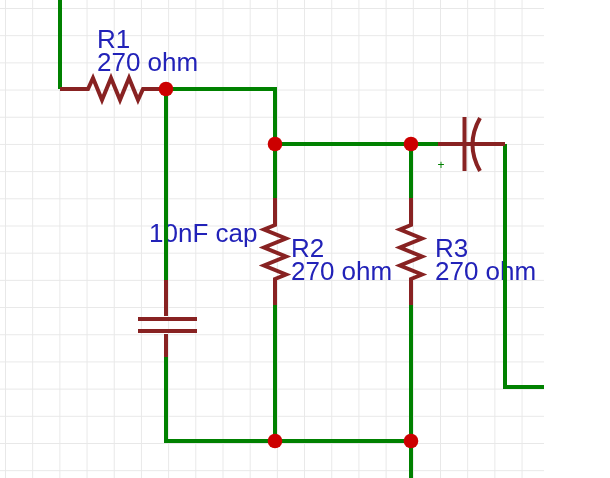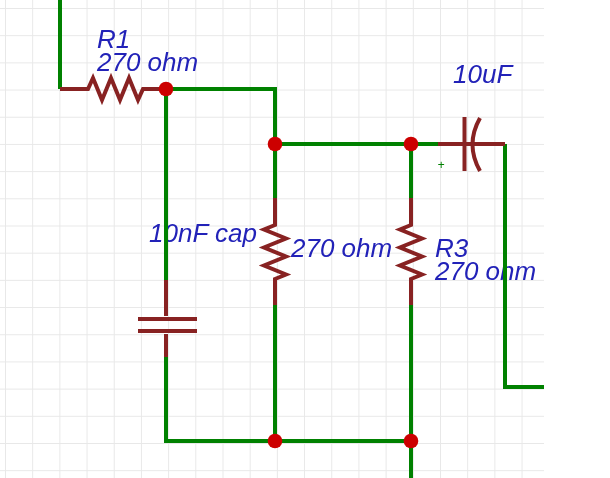--- a/index.html
+++ b/index.html
@@ -9,21 +9,20 @@
   html,body{margin:0;padding:0;}
   .canvas{
     position:relative; width:544px; height:478px; overflow:hidden;
     background-color:var(--bg);
     background-image:
       linear-gradient(to right, var(--grid) 1px, transparent 1px),
       linear-gradient(to bottom, var(--grid) 1px, transparent 1px);
     background-size:27.2px 27.2px;
     background-position:5px 8px;
     font-family:"Liberation Sans", sans-serif;
-    font-style:italic;
   }
   .label{
     position:absolute; color:var(--label);
     font-size:26px; line-height:23px; white-space:nowrap;
   }
   svg.circuit{position:absolute; left:0; top:0; width:610px; height:478px;}
   .wire{stroke:var(--wire); stroke-width:4; fill:none;}
   .comp{stroke:var(--comp); stroke-width:4; fill:none;}
   .dot{fill:var(--dot); stroke:none;}
   .plus-text{font-family:"Liberation Sans",sans-serif; font-size:12px; fill:var(--wire);}
@@ -32,28 +31,28 @@
 <body>
 
 <div class="canvas">
 
   <div class="label" style="left:97px;top:28px">
     <div>R1</div>
     <div>270 ohm</div>
   </div>
 
   <div class="label" style="left:453px;top:63px">
-    <div>10uF</div>
   </div>
 
   <div class="label" style="left:149px;top:222px">
     <div>10nF cap</div>
   </div>
 
   <div class="label" style="left:291px;top:237px">
+    <div>R2</div>
     <div>270 ohm</div>
   </div>
 
   <div class="label" style="left:435px;top:237px">
     <div>R3</div>
     <div>270 ohm</div>
   </div>
 
   <svg class="circuit" viewBox="0 0 610 478" xmlns="http://www.w3.org/2000/svg">
 

